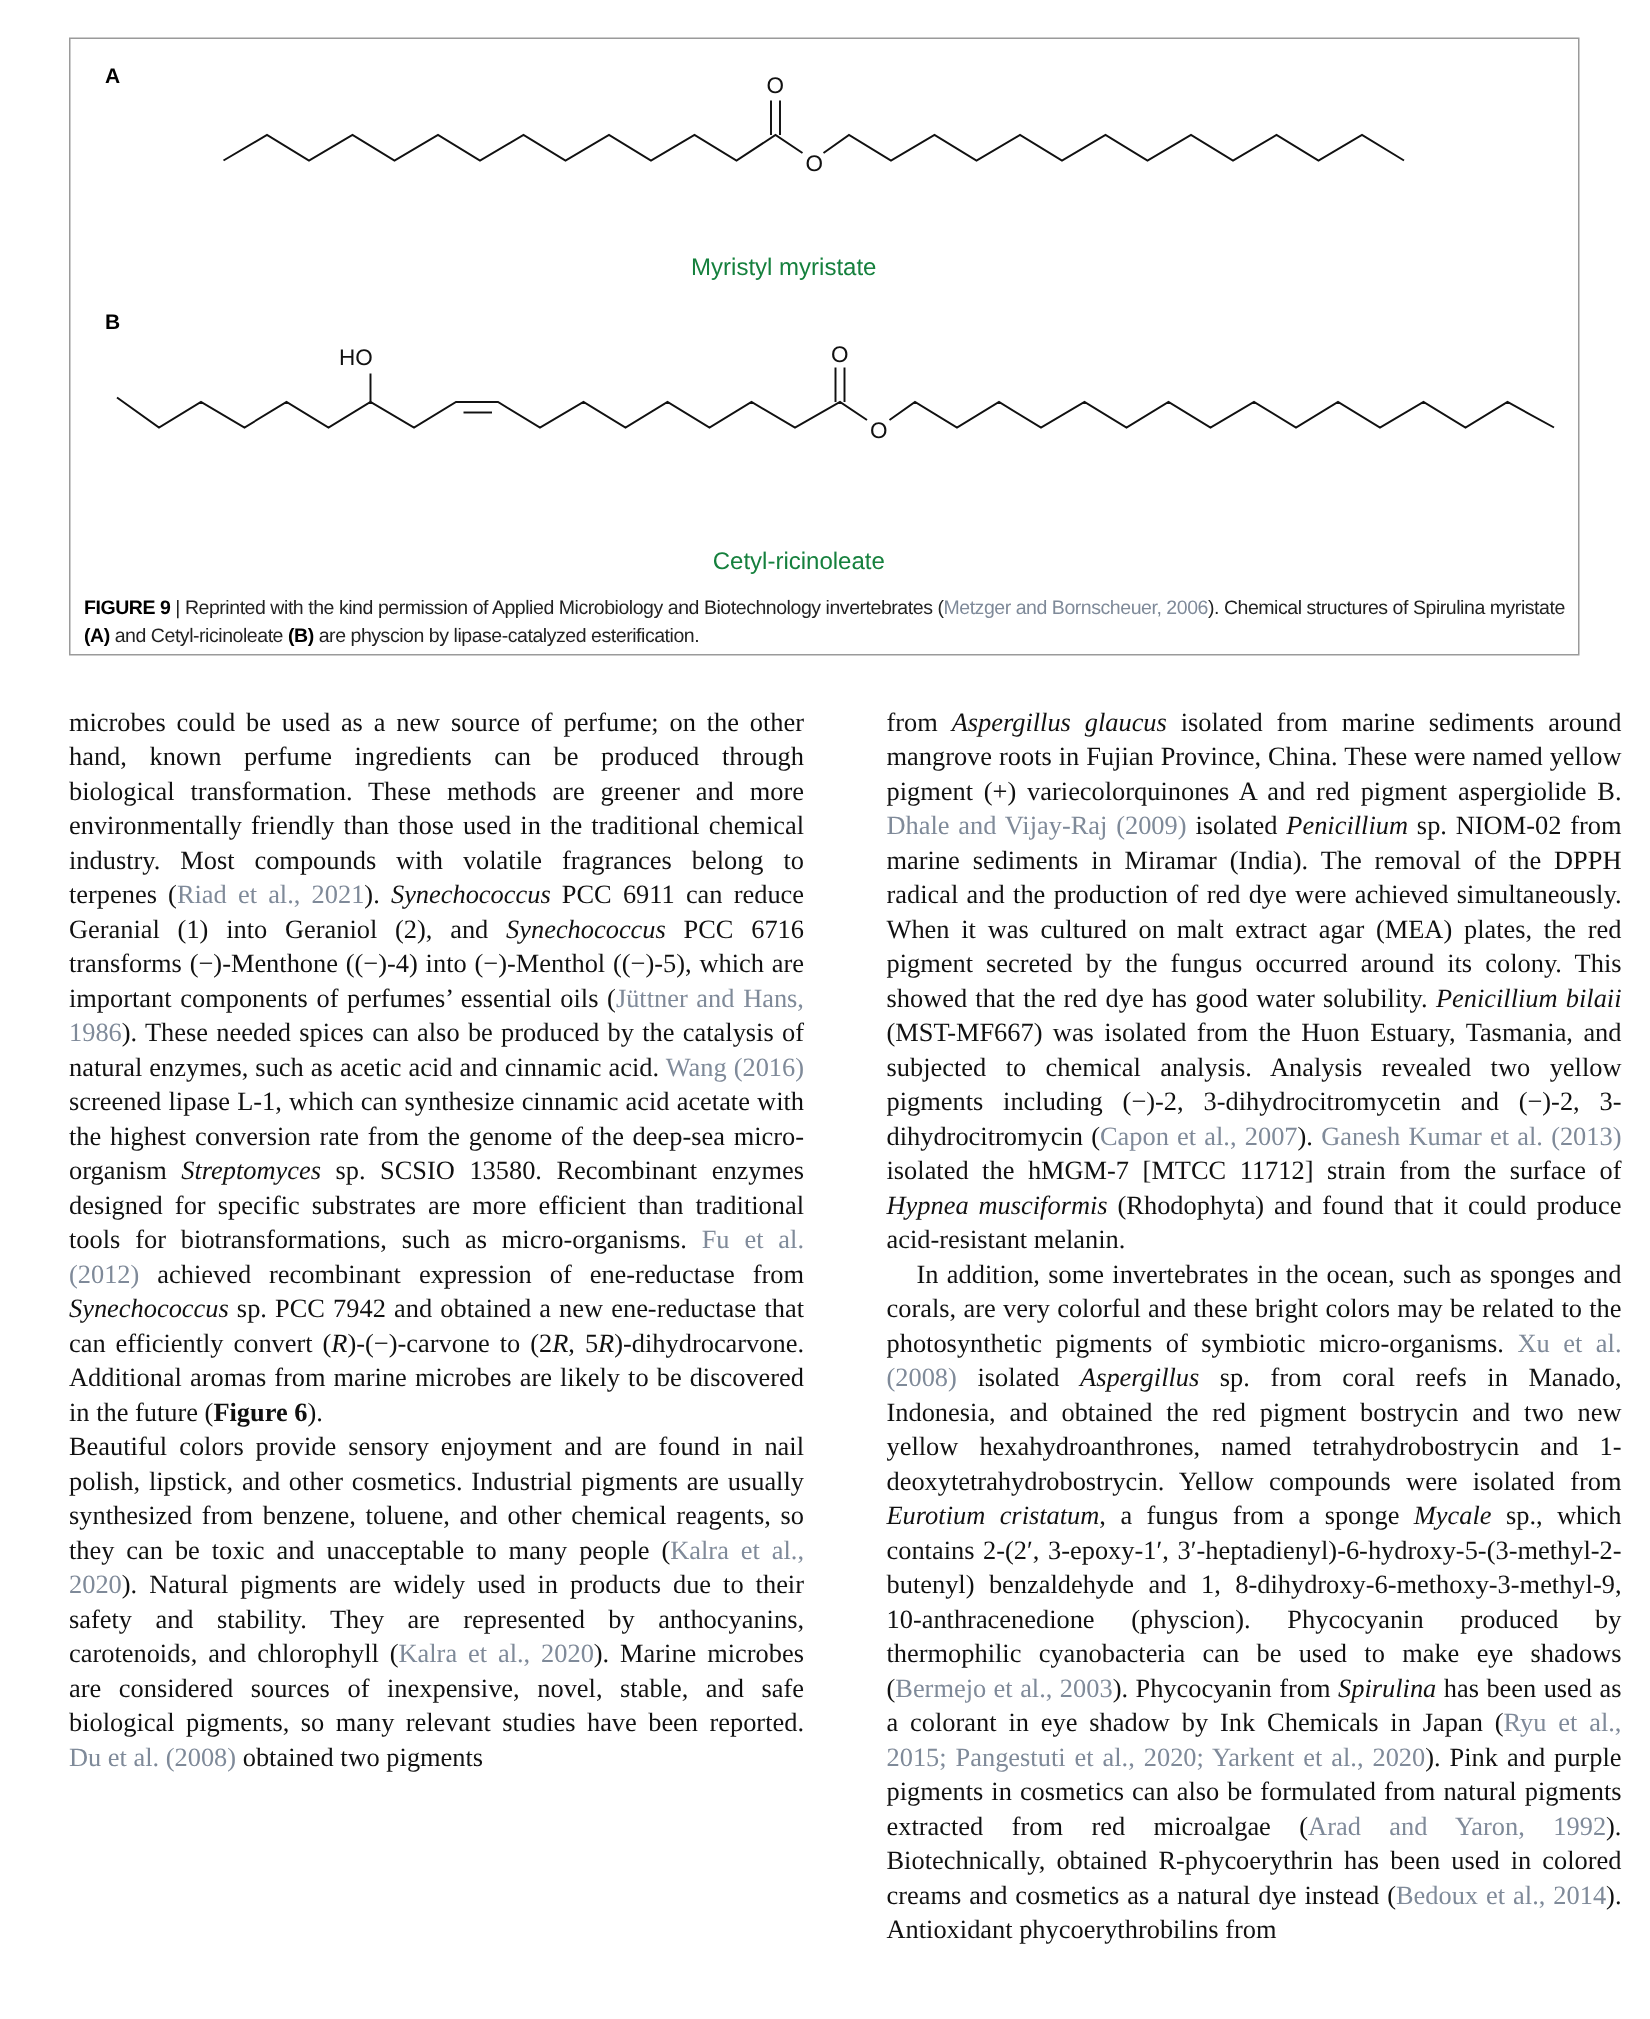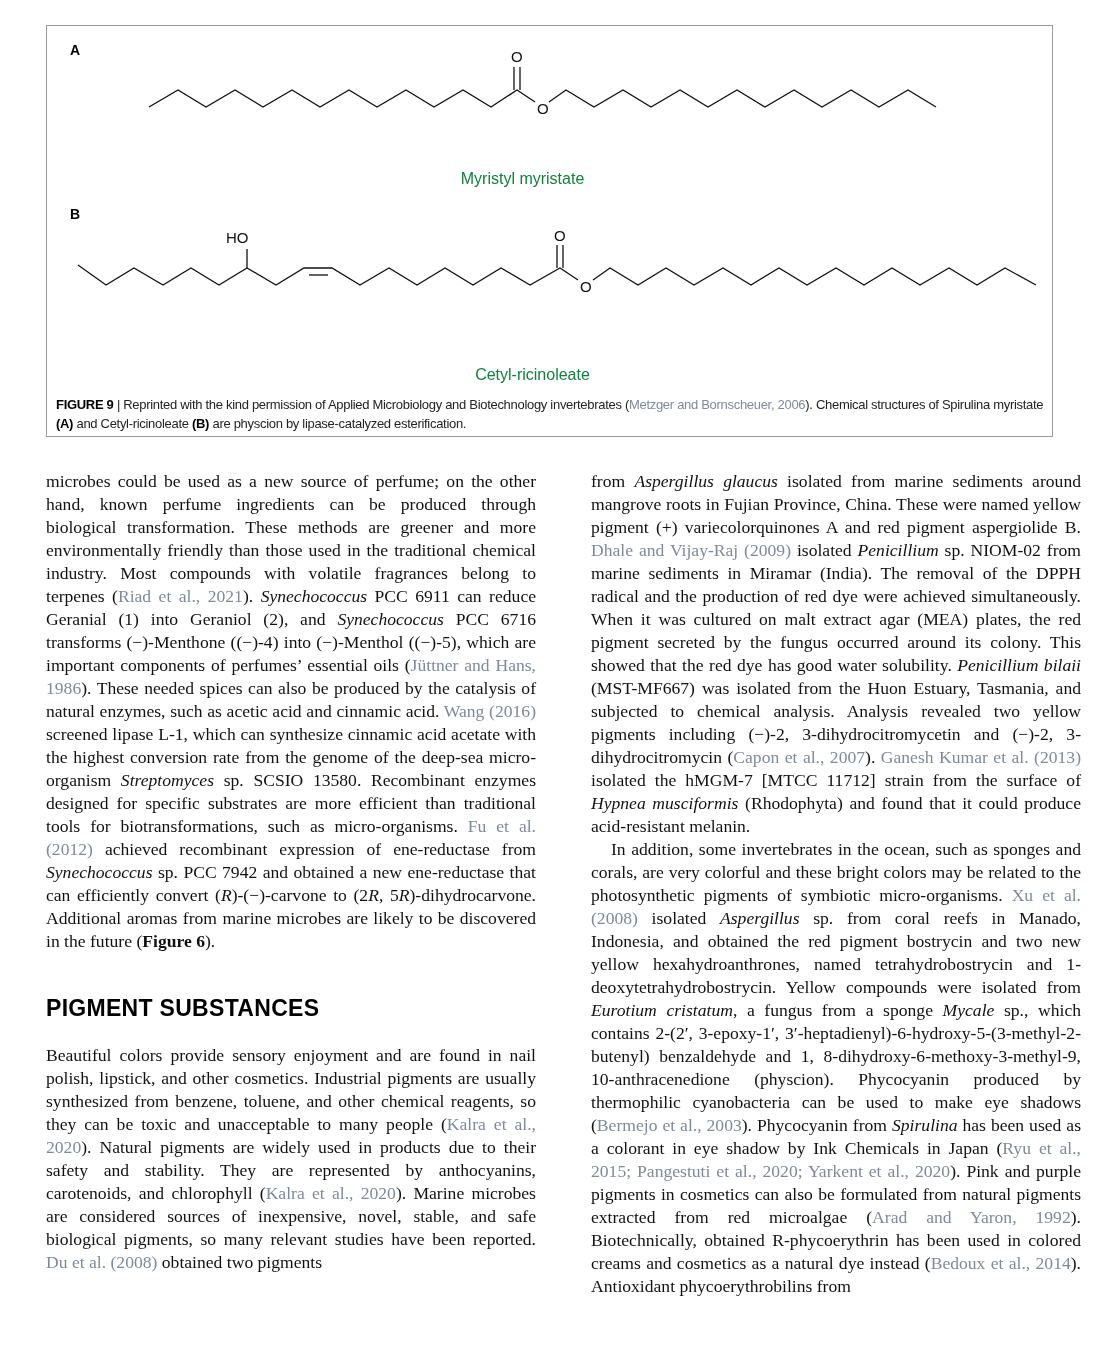--- a/index.html
+++ b/index.html
@@ -74,20 +74,19 @@
 <div class="mol-name" style="left:410px; top:366px; width:245px;">Cetyl-ricinoleate</div>
 
 <div class="caption">
   <b>FIGURE 9</b>
   <span>|</span>
   <span>Reprinted with the kind permission of Applied Microbiology and Biotechnology invertebrates (</span><span class="cite">Metzger and Bornscheuer, 2006</span><span>). Chemical structures of Spirulina myristate </span><b>(A)</b><span> and Cetyl-ricinoleate </span><b>(B)</b><span> are physcion by lipase-catalyzed esterification.</span>
 </div>
 
 <div class="col col-left">
   <p><span>microbes could be used as a new source of perfume; on the other hand, known perfume ingredients can be produced through biological transformation. These methods are greener and more environmentally friendly than those used in the traditional chemical industry. Most compounds with volatile fragrances belong to terpenes (</span><span class="cite">Riad et al., 2021</span><span>). </span><i>Synechococcus</i><span> PCC 6911 can reduce Geranial (1) into Geraniol (2), and </span><i>Synechococcus</i><span> PCC 6716 transforms (−)-Menthone ((−)-4) into (−)-Menthol ((−)-5), which are important components of perfumes’ essential oils (</span><span class="cite">Jüttner and Hans, 1986</span><span>). These needed spices can also be produced by the catalysis of natural enzymes, such as acetic acid and cinnamic acid. </span><span class="cite">Wang (2016)</span><span> screened lipase L-1, which can synthesize cinnamic acid acetate with the highest conversion rate from the genome of the deep-sea micro-organism </span><i>Streptomyces</i><span> sp. SCSIO 13580. Recombinant enzymes designed for specific substrates are more efficient than traditional tools for biotransformations, such as micro-organisms. </span><span class="cite">Fu et al. (2012)</span><span> achieved recombinant expression of ene-reductase from </span><i>Synechococcus</i><span> sp. PCC 7942 and obtained a new ene-reductase that can efficiently convert (</span><i>R</i><span>)-(−)-carvone to (2</span><i>R</i><span>, 5</span><i>R</i><span>)-dihydrocarvone. Additional aromas from marine microbes are likely to be discovered in the future (</span><b>Figure 6</b><span>).</span></p>
-  <h2 class="heading">PIGMENT SUBSTANCES</h2>
   <p><span>Beautiful colors provide sensory enjoyment and are found in nail polish, lipstick, and other cosmetics. Industrial pigments are usually synthesized from benzene, toluene, and other chemical reagents, so they can be toxic and unacceptable to many people (</span><span class="cite">Kalra et al., 2020</span><span>). Natural pigments are widely used in products due to their safety and stability. They are represented by anthocyanins, carotenoids, and chlorophyll (</span><span class="cite">Kalra et al., 2020</span><span>). Marine microbes are considered sources of inexpensive, novel, stable, and safe biological pigments, so many relevant studies have been reported. </span><span class="cite">Du et al. (2008)</span><span> obtained two pigments</span></p>
 </div>
 
 <div class="col col-right">
   <p><span>from </span><i>Aspergillus glaucus</i><span> isolated from marine sediments around mangrove roots in Fujian Province, China. These were named yellow pigment (+) variecolorquinones A and red pigment aspergiolide B. </span><span class="cite">Dhale and Vijay-Raj (2009)</span><span> isolated </span><i>Penicillium</i><span> sp. NIOM-02 from marine sediments in Miramar (India). The removal of the DPPH radical and the production of red dye were achieved simultaneously. When it was cultured on malt extract agar (MEA) plates, the red pigment secreted by the fungus occurred around its colony. This showed that the red dye has good water solubility. </span><i>Penicillium bilaii</i><span> (MST-MF667) was isolated from the Huon Estuary, Tasmania, and subjected to chemical analysis. Analysis revealed two yellow pigments including (−)-2, 3-dihydrocitromycetin and (−)-2, 3-dihydrocitromycin (</span><span class="cite">Capon et al., 2007</span><span>). </span><span class="cite">Ganesh Kumar et al. (2013)</span><span> isolated the hMGM-7 [MTCC 11712] strain from the surface of </span><i>Hypnea musciformis</i><span> (Rhodophyta) and found that it could produce acid-resistant melanin.</span></p>
   <p class="indent"><span>In addition, some invertebrates in the ocean, such as sponges and corals, are very colorful and these bright colors may be related to the photosynthetic pigments of symbiotic micro-organisms. </span><span class="cite">Xu et al. (2008)</span><span> isolated </span><i>Aspergillus</i><span> sp. from coral reefs in Manado, Indonesia, and obtained the red pigment bostrycin and two new yellow hexahydroanthrones, named tetrahydrobostrycin and 1-deoxytetrahydrobostrycin. Yellow compounds were isolated from </span><i>Eurotium cristatum</i><span>, a fungus from a sponge </span><i>Mycale</i><span> sp., which contains 2-(2′, 3-epoxy-1′, 3′-heptadienyl)-6-hydroxy-5-(3-methyl-2-butenyl) benzaldehyde and 1, 8-dihydroxy-6-methoxy-3-methyl-9, 10-anthracenedione (physcion). Phycocyanin produced by thermophilic cyanobacteria can be used to make eye shadows (</span><span class="cite">Bermejo et al., 2003</span><span>). Phycocyanin from </span><i>Spirulina</i><span> has been used as a colorant in eye shadow by Ink Chemicals in Japan (</span><span class="cite">Ryu et al., 2015; Pangestuti et al., 2020; Yarkent et al., 2020</span><span>). Pink and purple pigments in cosmetics can also be formulated from natural pigments extracted from red microalgae (</span><span class="cite">Arad and Yaron, 1992</span><span>). Biotechnically, obtained R-phycoerythrin has been used in colored creams and cosmetics as a natural dye instead (</span><span class="cite">Bedoux et al., 2014</span><span>). Antioxidant phycoerythrobilins from</span></p>
 </div>
 
 </body></html>

